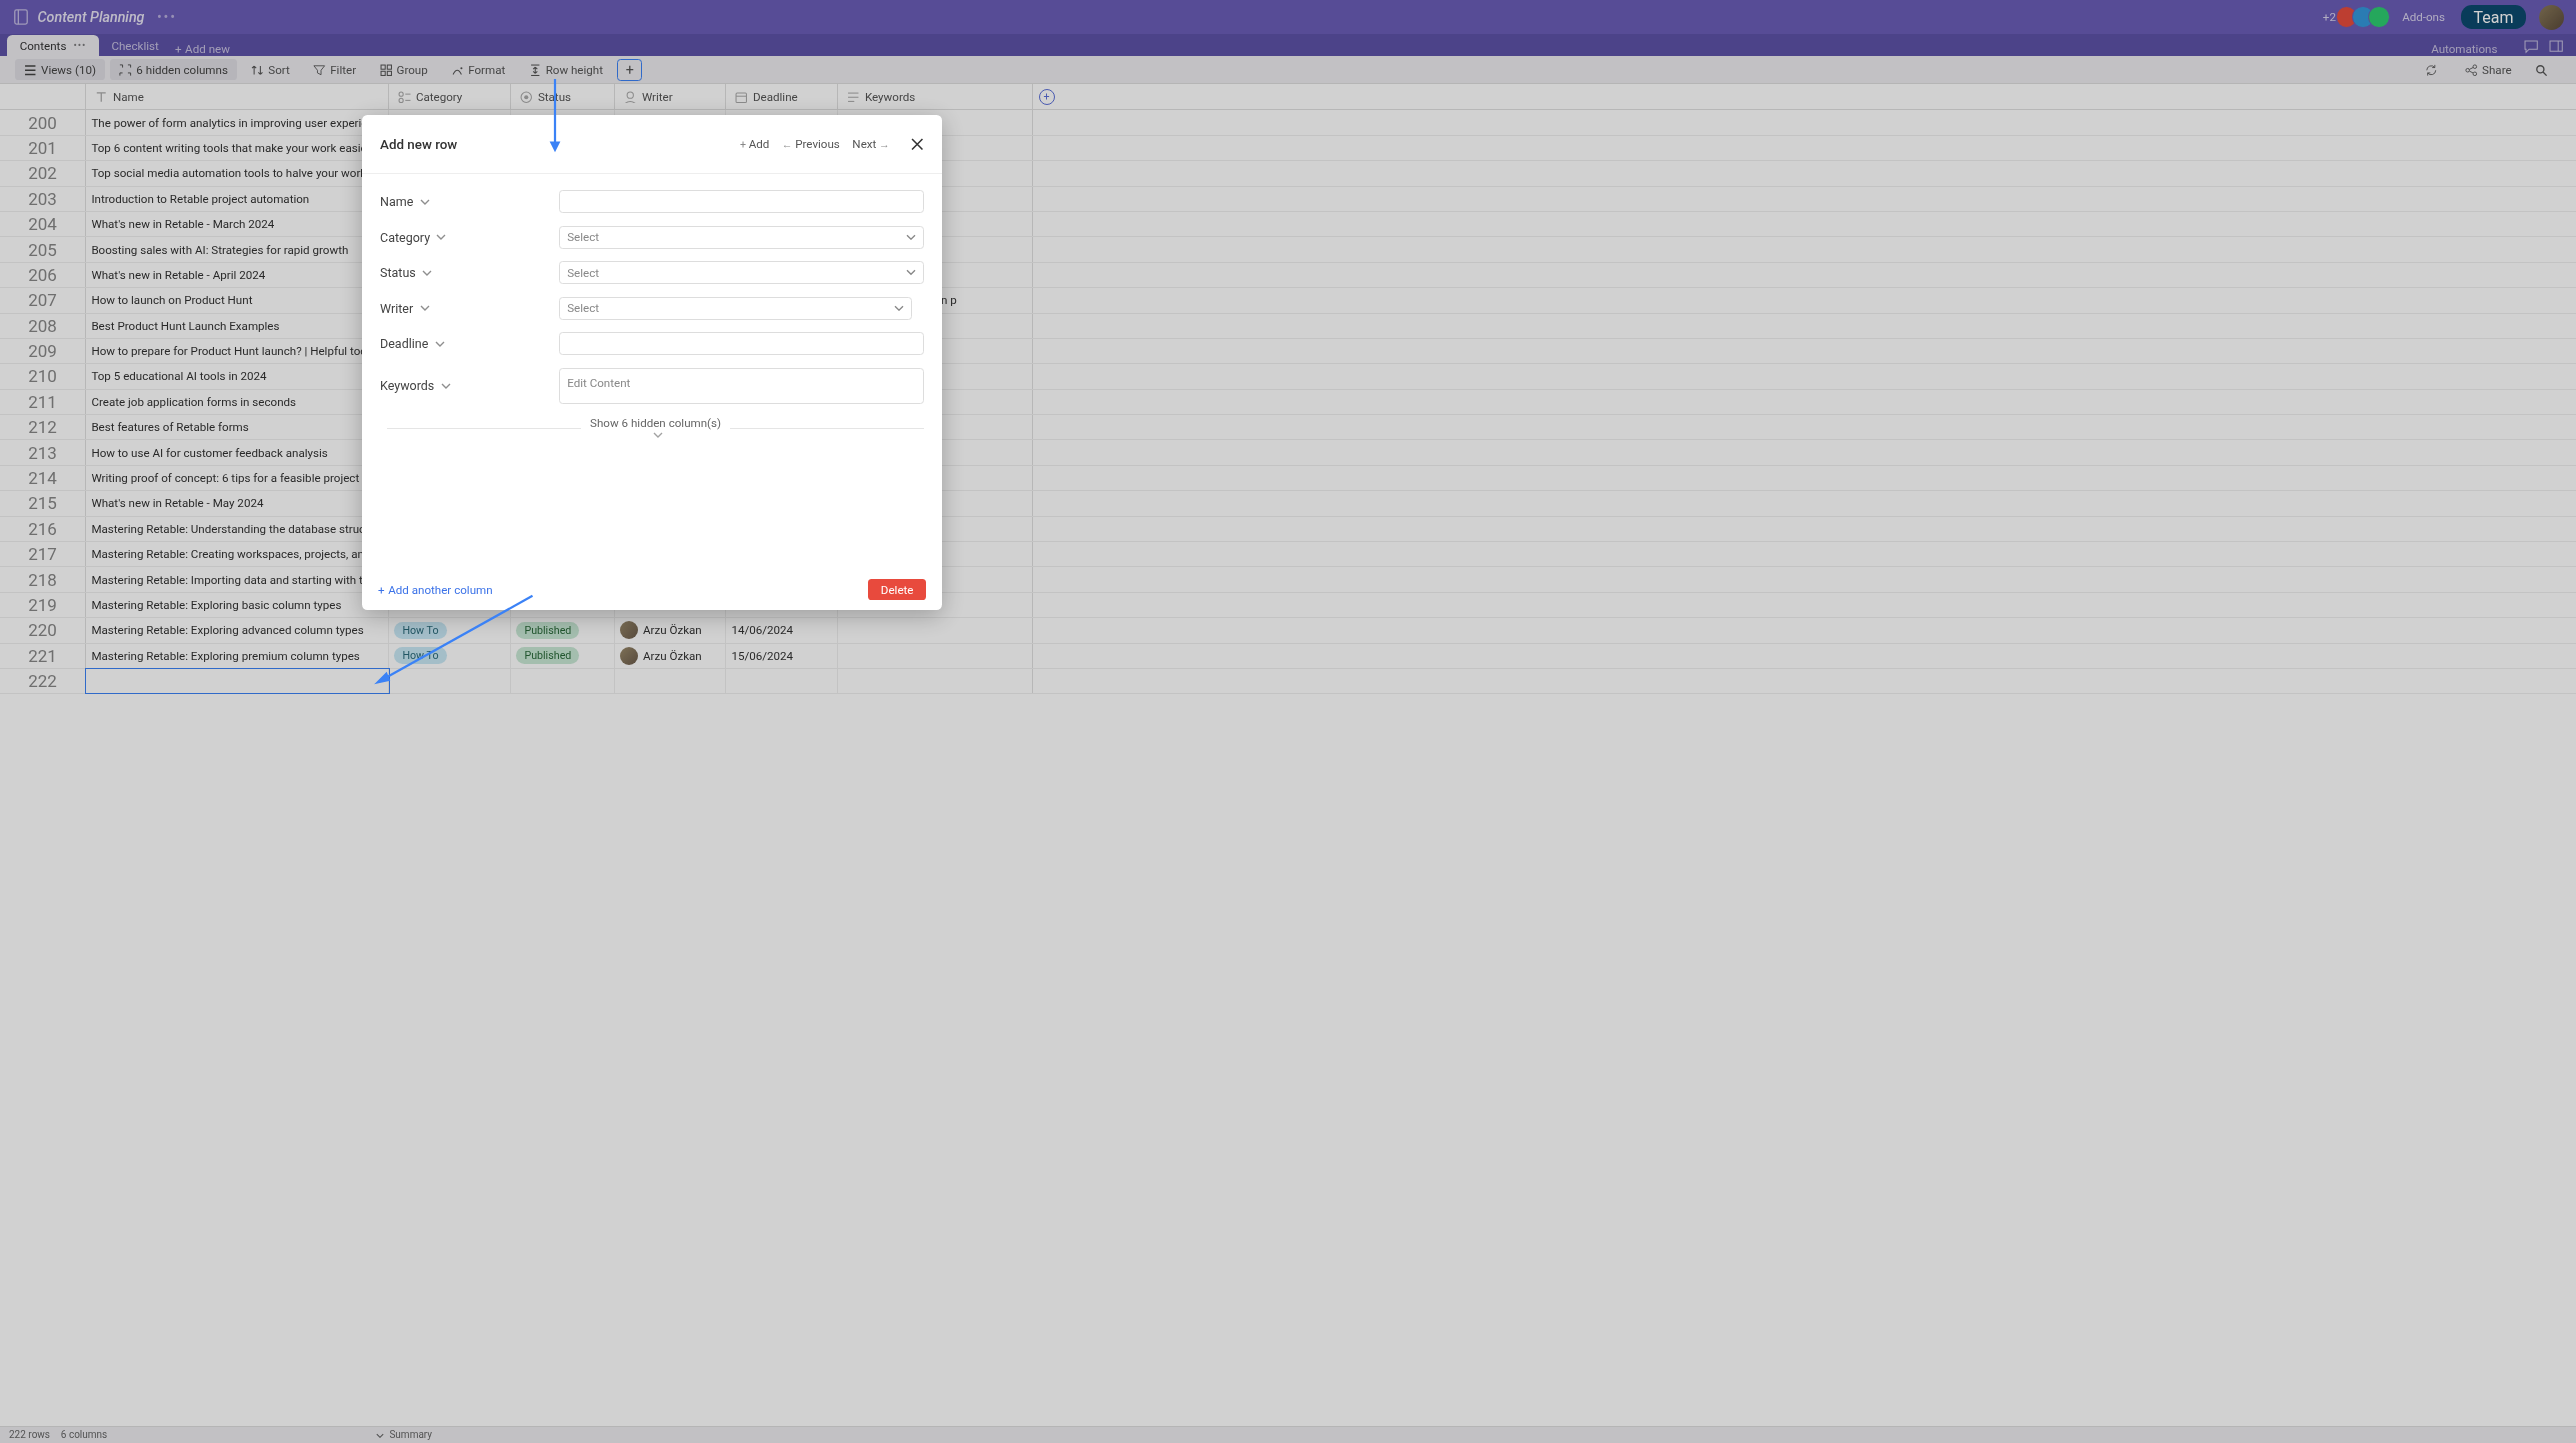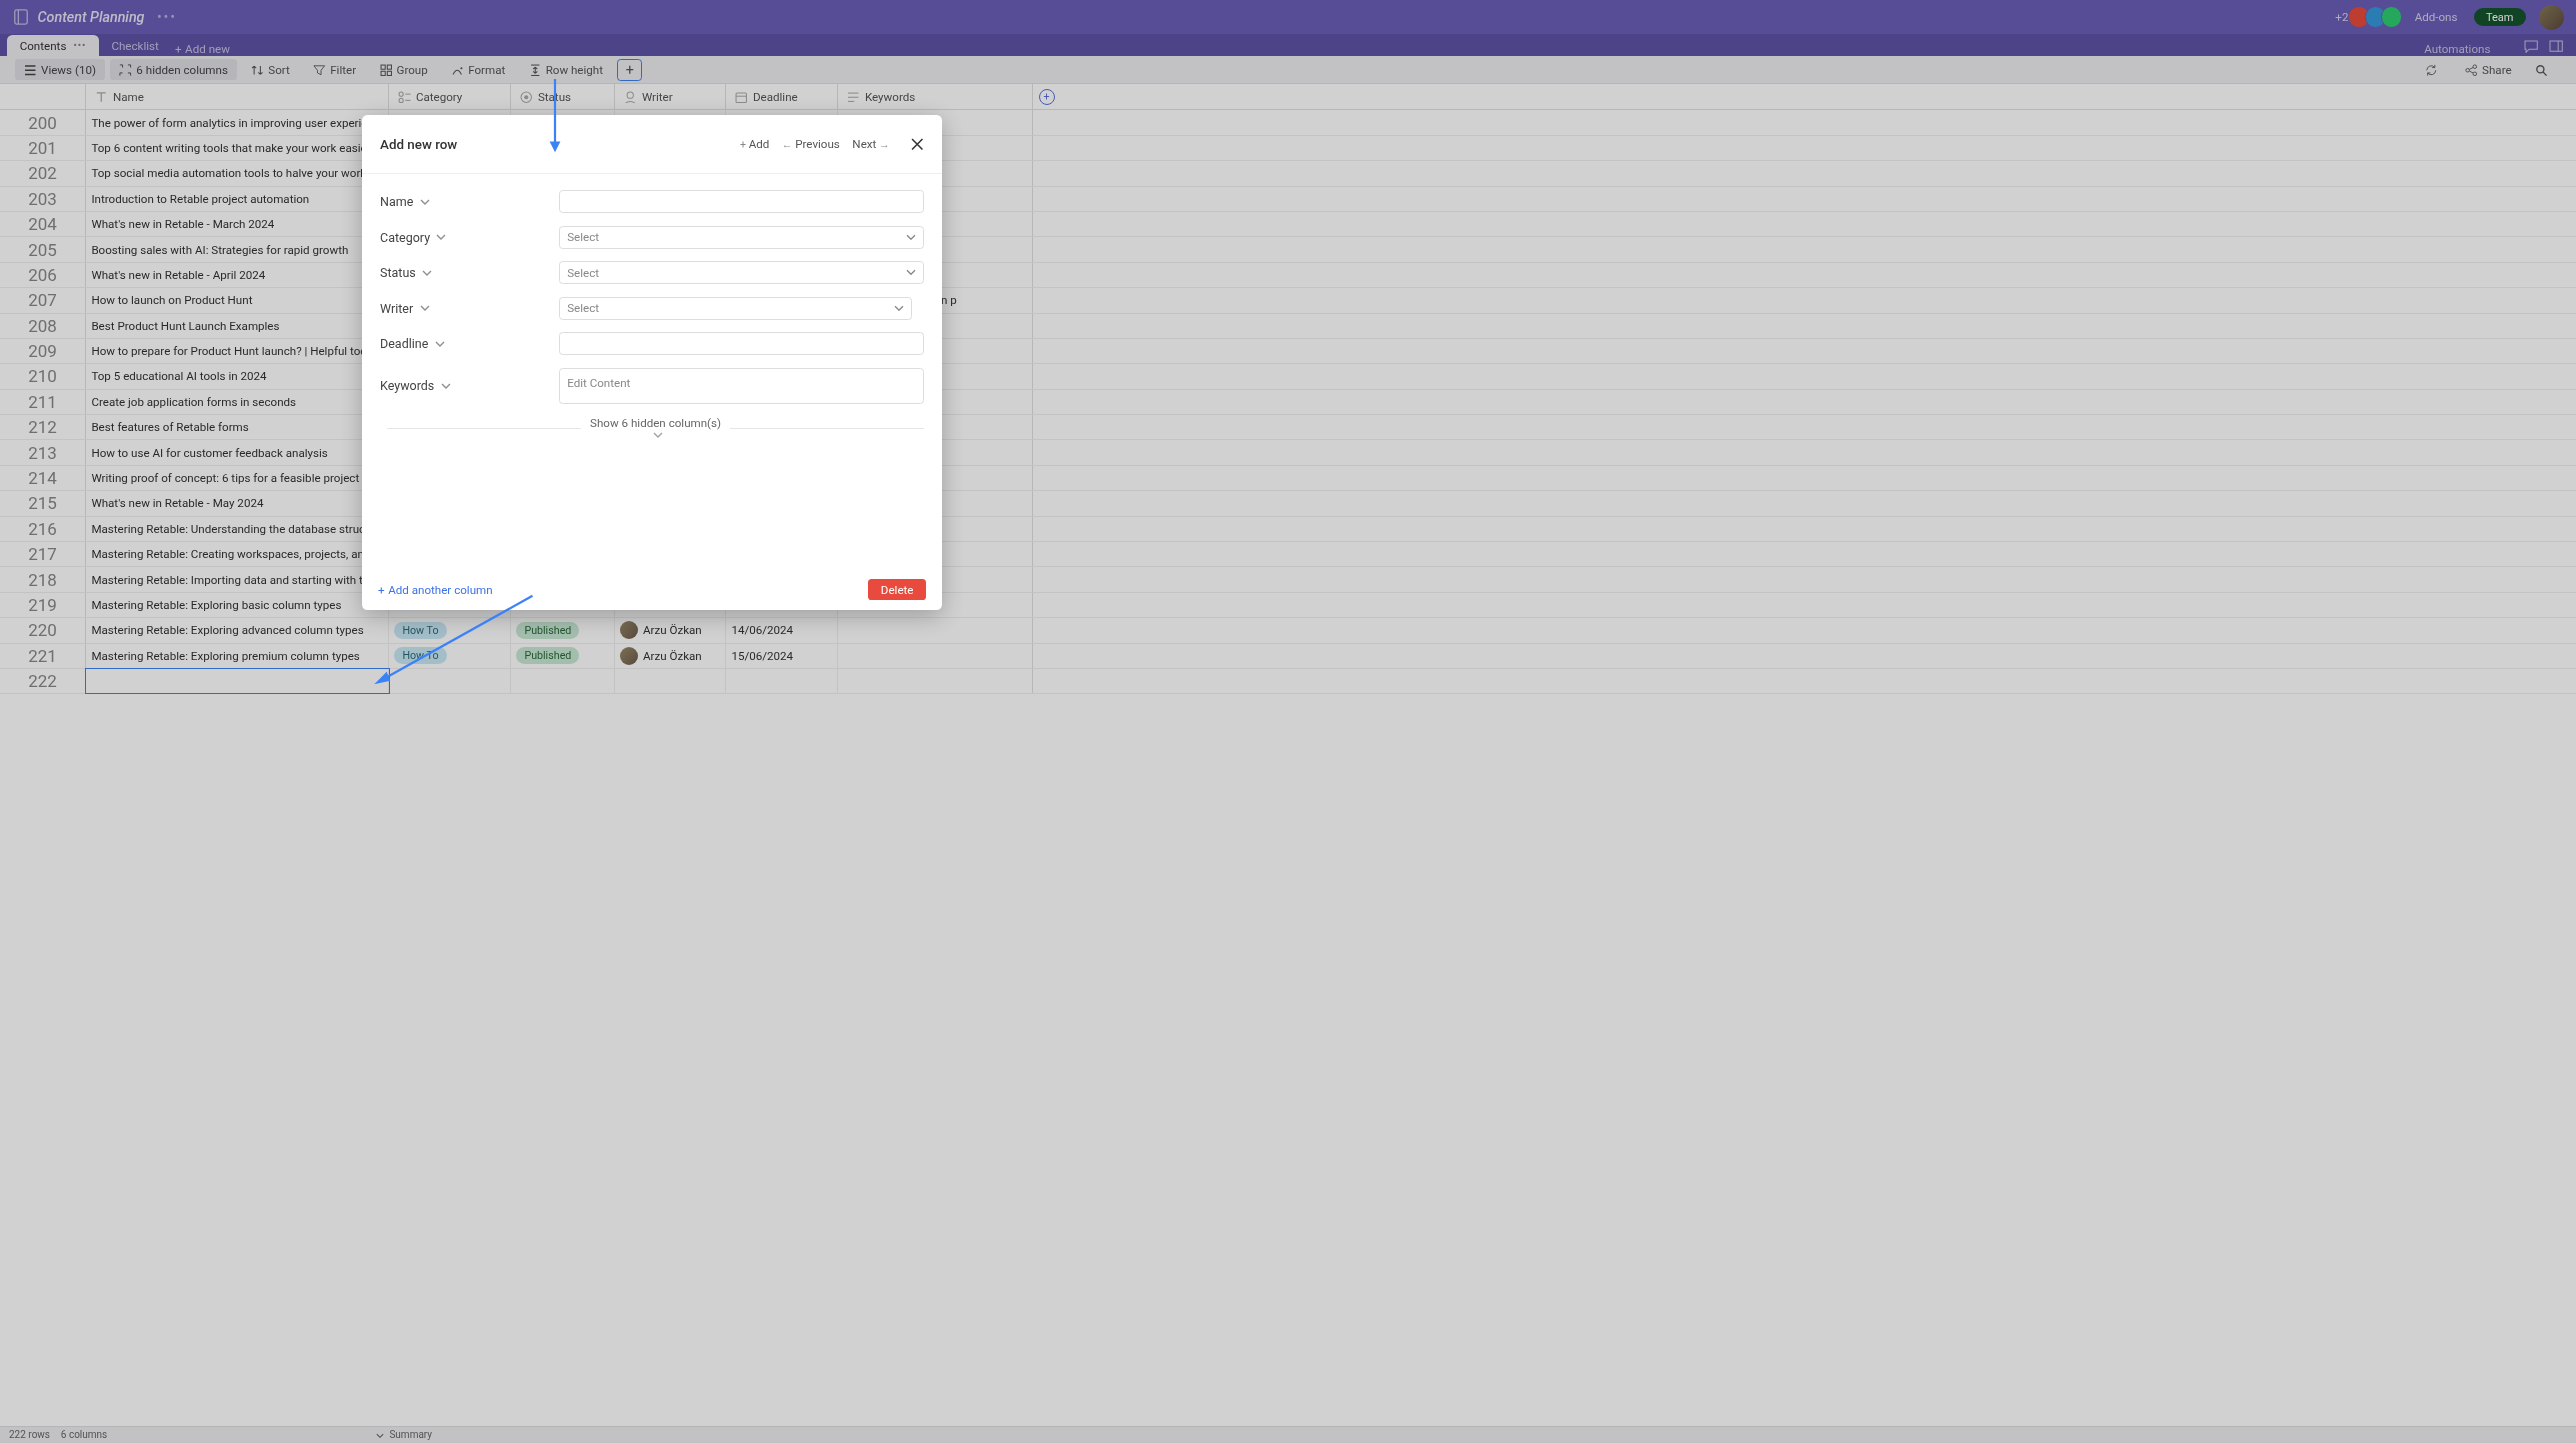--- a/index.html
+++ b/index.html
@@ -11,32 +11,32 @@
 .top-header .title { font-size: 14.3px; font-weight: 500; color: #e8e5f3; font-style: italic; }
 .top-header .dots { margin-left: 12.5px; opacity: 0.7; letter-spacing: 1.8px; }
 .top-header .spacer { flex: 1; }
 .top-header .plus2 { font-size: 11.6px; color: #d8d3ec; margin-right: 5.4px; }
 .avatar-stack { display: flex; margin-right: 12.5px; }
 .avatar-stack .av { width: 21.5px; height: 21.5px; border-radius: 50%; margin-left: -5.4px; border: 1.8px solid #6b5db8; }
 .av.a1 { background: #e74c3c; }
 .av.a2 { background: #3498db; }
 .av.a3 { background: #2ecc71; }
 .top-header .addons { font-size: 11.6px; margin-right: 16px; color: #d8d3ec; }
-.top-header .team-btn { background: #14532d; color: #fff; padding: 2.7px 12.5px; border-radius: 10.7px; font-size: 11px; margin-right: 12.5px; text-align: right; }
+.top-header .team-btn { background: #0c4a6e; color: #fff; padding: 2.7px 12.5px; border-radius: 10.7px; font-size: 16px; margin-right: 12.5px; text-align: right; }
 .profile-av { width: 25px; height: 25px; border-radius: 50%; background: linear-gradient(135deg,#8a7a5a,#5a4a3a); }
 
 
 .tabs-bar { background: #5d52a8; height: 22.4px; display: flex; align-items: flex-end; padding: 0 7.2px; }
 .tab { padding: 3.6px 12.5px; font-size: 11.6px; color: #c8c2e0; border-radius: 5.4px 5.4px 0 0; display: flex; align-items: center; }
 .tab.active { background: #edecf0; color: #333; }
 .tab .tab-menu { margin-left: 7.2px; opacity: 0.6; letter-spacing: 0.9px; font-size: 10px; }
 .tab-add { color: #c8c2e0; margin-left: 3.6px; display: flex; align-items: center; font-size: 11.6px; }
 .tab-add .plus { margin-right: 3.6px; }
 .tabs-bar .spacer { flex: 1; }
-.automations { color: #c8c2e0; font-size: 11.6px; margin-right: 28px; }
+.automations { color: #c8c2e0; font-size: 11.6px; margin-right: 21px; }
 .icon-box { width: 18px; height: 18px; display: inline-flex; align-items: center; justify-content: center; color: #c8c2e0; margin: 0 3.6px; }
 
 
 .toolbar { background: #edecf0; height: 28px; display: flex; align-items: center; padding: 0 15px; border-bottom: 0.9px solid #ddd; }
 .views-btn { background: #dedde3; padding: 3.6px 9px; border-radius: 3.6px; font-size: 11.6px; color: #444; display: flex; align-items: center; }
 .tb-item { font-size: 11.6px; color: #555; padding: 3.6px 9px; display: flex; align-items: center; cursor: pointer; margin-left: 5.4px; }
 .tb-item.hidden-cols { background: #dedde3; border-radius: 3.6px; color: #444; }
 .tb-item svg, .tb-item .ic { margin-right: 4.5px; width: 12.5px; height: 12.5px; }
 .toolbar .spacer { flex: 1; }
 .tb-plus-highlight { width: 25px; height: 21.5px; border: 1.8px solid #3b82f6; border-radius: 3.6px; display: flex; align-items: center; justify-content: center; color: #555; margin-left: 5.4px; }

